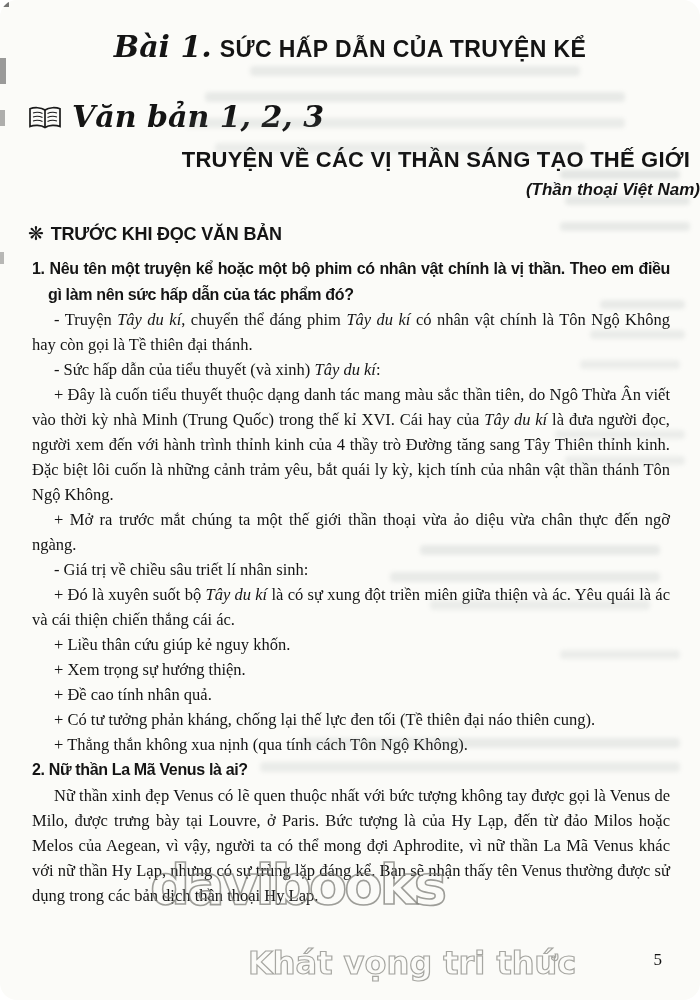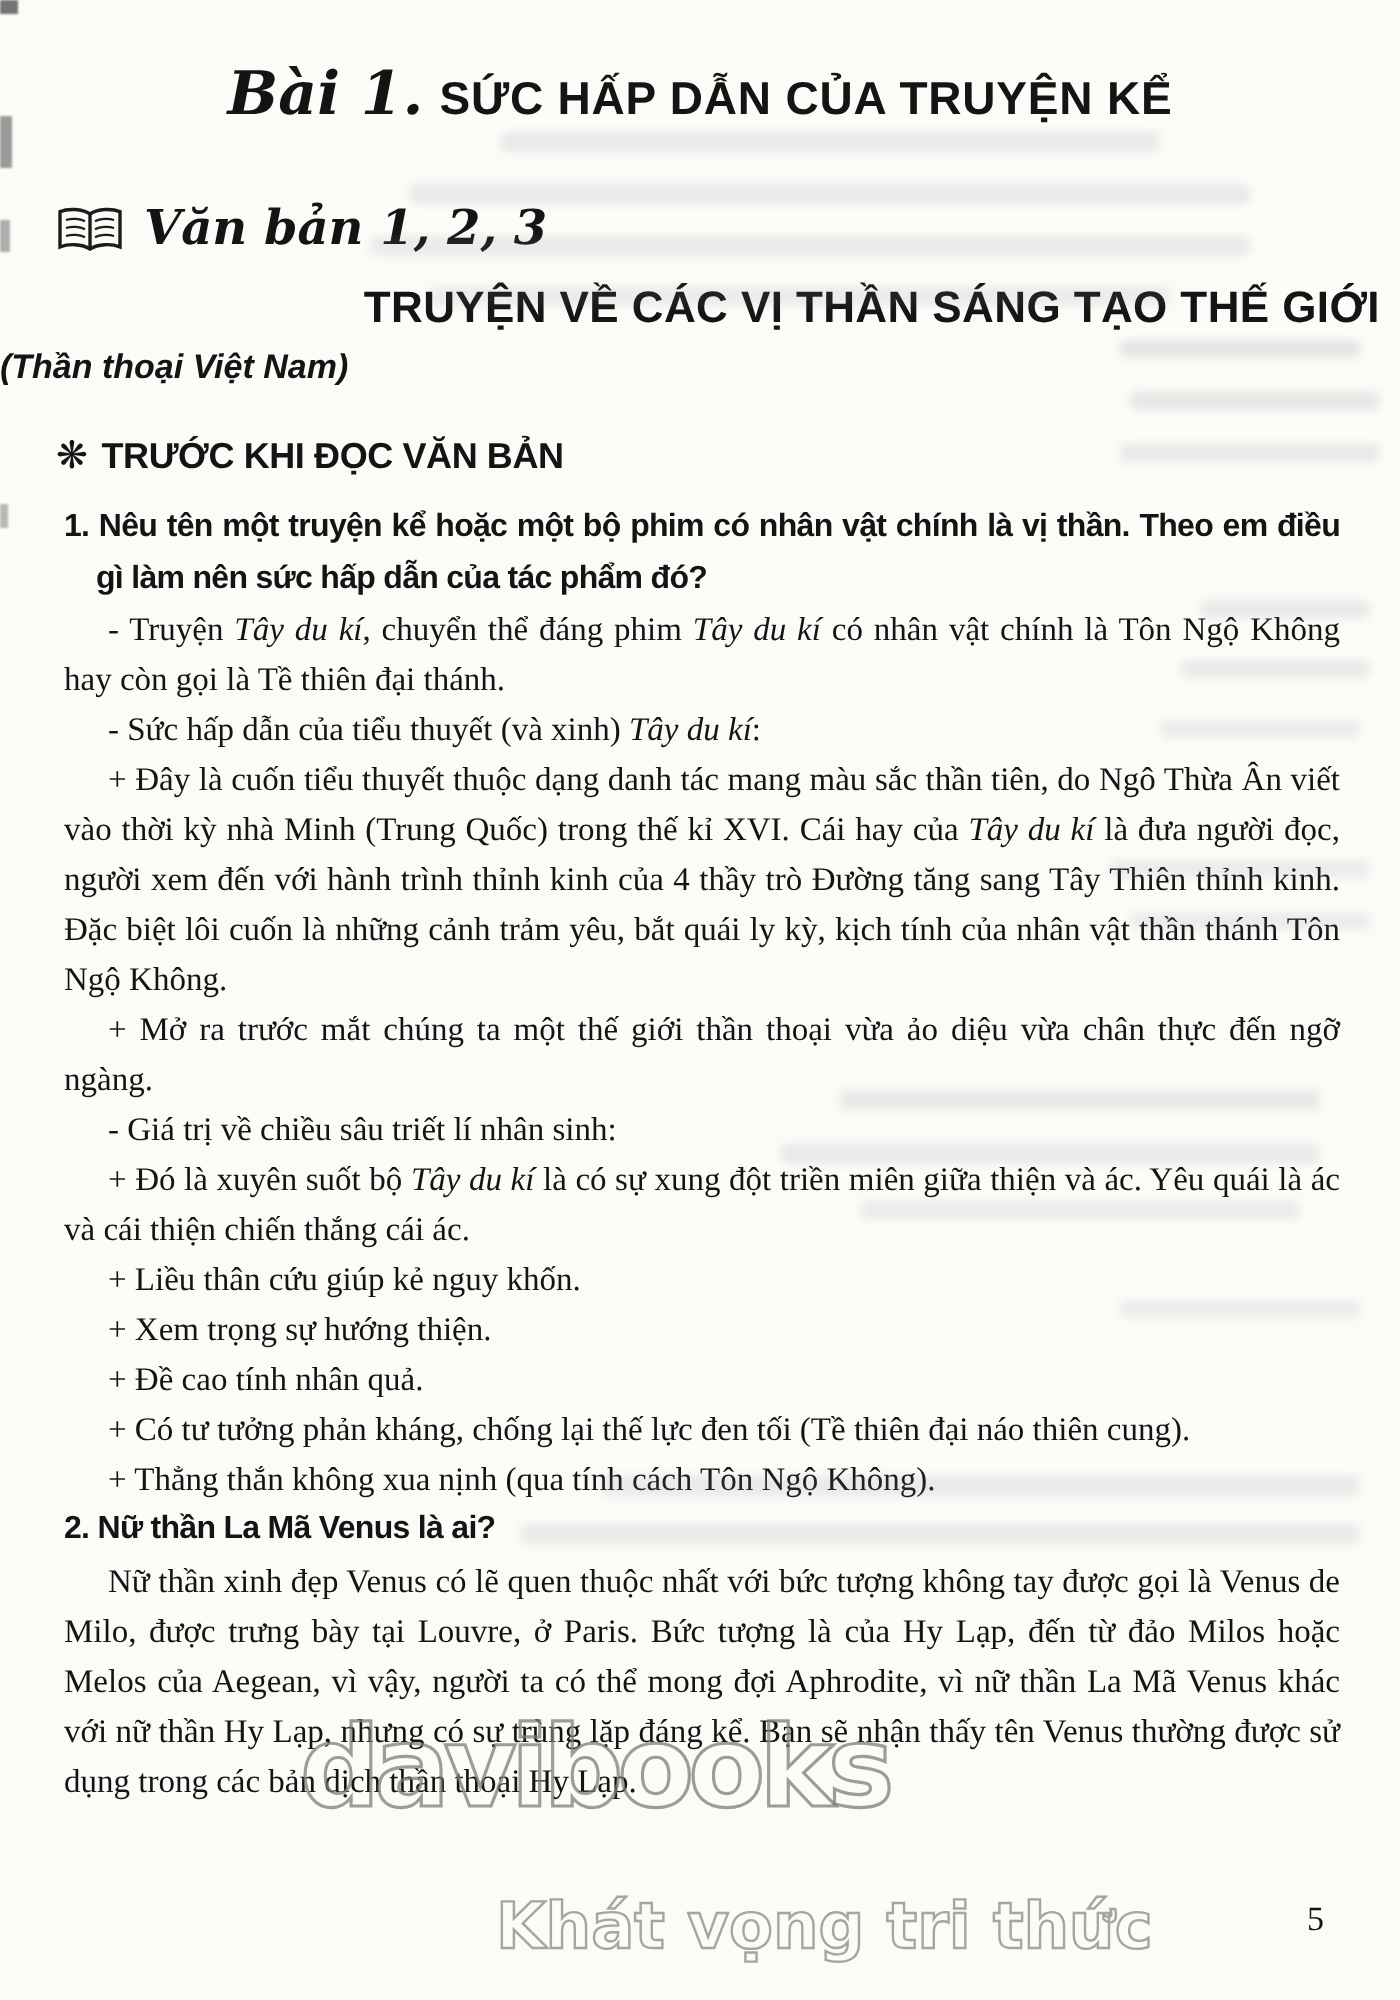--- a/index.html
+++ b/index.html
@@ -6,20 +6,21 @@
   body { width: 700px; height: 1000px; overflow: hidden; }
 
   .page {
     position: relative;
     width: 700px;
     height: 1000px;
     background: #fbfbf8;
     color: #141414;
     font-family: "Liberation Serif", serif;
     overflow: hidden;
+    border-radius: 17px;
   }
 
   
   .bleed {
     position: absolute;
     background: #7c8888;
     border-radius: 4px;
     filter: blur(2px);
     pointer-events: none;
   }
@@ -55,34 +56,34 @@
     margin: 34px 0 0 28px;
     display: flex;
     align-items: center;
     gap: 10px;
   }
   .book-icon { display: inline-flex; margin-top: 2px; }
   .section-script {
     font-family: "DejaVu Serif", serif;
     font-style: italic;
     font-weight: bold;
-    font-size: 24px;
+    font-size: 30px;
   }
 
   .text-title {
     margin: 13px 10px 0;
     text-align: right;
     font-family: "Liberation Sans", sans-serif;
     font-weight: bold;
     font-size: 22px;
     letter-spacing: 0.2px;
   }
   .text-subtitle {
     margin-top: 7px;
-    text-align: left;
+    text-align: right;
     font-family: "Liberation Sans", sans-serif;
     font-style: italic;
     font-weight: bold;
     font-size: 17px;
   }
 
   .before-reading {
     margin: 22px 0 0 28px;
     font-family: "Liberation Sans", sans-serif;
     font-weight: bold;

